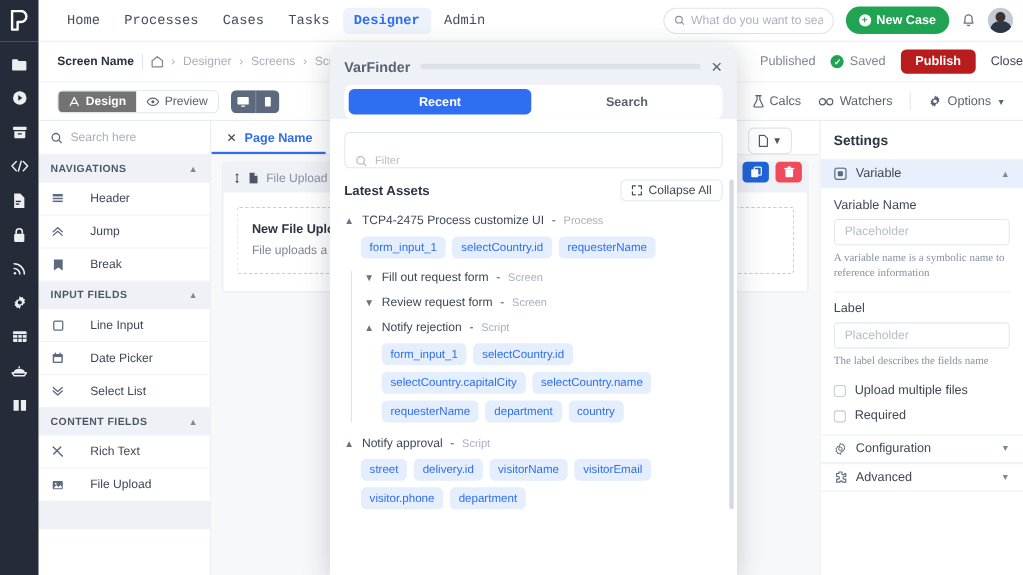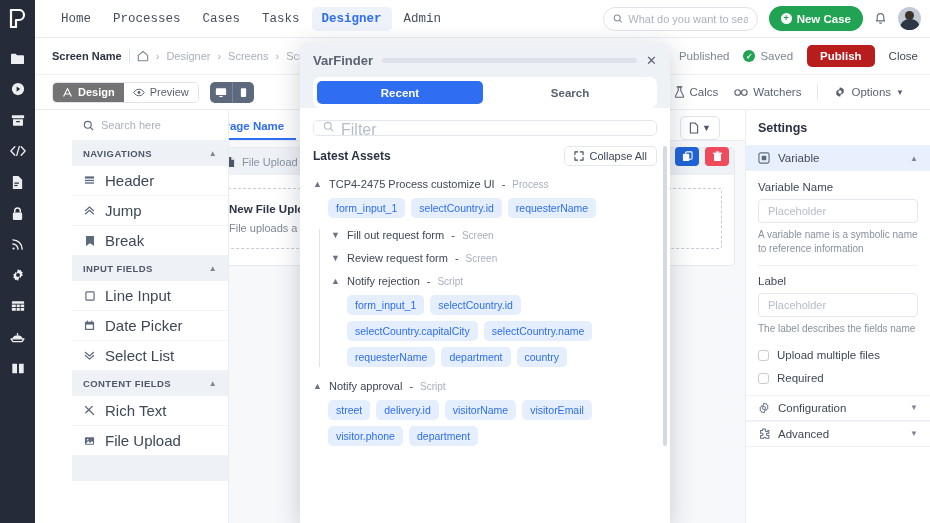--- a/index.html
+++ b/index.html
@@ -59,58 +59,58 @@
 
   
   .crumbbar {
     position:absolute; top:38px; left:35px; width:895px; height:36px; background:#fff;
     display:flex; align-items:center; padding-left:17px; gap:7px; z-index:5;
   }
   .crumb-title { font-size:11px; font-weight:bold; color:#2b3342; }
   .crumb-sep-line { width:1px; height:14px; background:#dfe4ec; }
   .crumb { font-size:11px; color:#a8b0bd; cursor:pointer; }
   .homeic { color:#7d8694; display:flex; cursor:pointer; }
-  .crumbright { margin-left:auto; display:flex; align-items:center; gap:14px; padding-right:12px; }
+  .crumbright { margin-left:auto; display:flex; align-items:center; gap:14px; padding-right:0; }
   .pubtxt { font-size:11.5px; color:#7d8694; }
   .savedwrap { display:flex; align-items:center; gap:5px; font-size:11.5px; color:#7d8694; }
   .okdot { width:12px;height:12px;border-radius:50%;background:#20a353;color:#fff;font-size:8px;display:flex;align-items:center;justify-content:center;font-weight:bold;}
   .publish-btn { background:#b91c1c; color:#fff; font-size:11.5px; font-weight:bold; border-radius:5px; padding:5px 13px; cursor:pointer;}
   .close-btn { font-size:11.5px; color:#3f4856; cursor:pointer; }
 
   
   .toolbar {
     position:absolute; top:74px; left:35px; width:895px; height:36px; background:#fff;
     border-top:1px solid #eef1f5; border-bottom:1px solid #e9edf2;
     display:flex; align-items:center; padding-left:17px; z-index:5;
   }
   .segwrap { display:flex; border-radius:5px; overflow:hidden; border:1px solid #dfe4ec; height:21px; }
   .seg { display:flex; align-items:center; gap:5px; font-size:11px; padding:0 9px; cursor:pointer; color:#5a6372; background:#fff;}
   .seg.dark { background:#737373; color:#fff; font-weight:bold; }
   .devwrap { display:flex; margin-left:11px; border-radius:5px; overflow:hidden; height:21px; }
   .dev { width:22px; height:21px; display:flex; align-items:center; justify-content:center; background:#5d6a7e; color:#fff; cursor:pointer;}
   .dev.sep { border-left:1px solid #78859a; }
-  .tbright { margin-left:auto; display:flex; align-items:center; gap:16px; padding-right:26px; font-size:11.5px; color:#5a6372; }
+  .tbright { margin-left:auto; display:flex; align-items:center; gap:16px; padding-right:16px; font-size:11.5px; color:#5a6372; }
   .tbitem { display:flex; align-items:center; gap:5px; cursor:pointer; white-space:nowrap;}
   .tbdiv { width:1px; height:16px; background:#e3e7ee; }
 
   
   .leftpanel {
     position:absolute; top:110px; left:35px; width:157px; height:413px; background:#fff;
-    border-right:1px solid #e9edf2; z-index:6; overflow:hidden;margin-left:37px;
+    border-right:1px solid #e9edf2; z-index:6; overflow:hidden;
   }
   .lp-search { height:31px; display:flex; align-items:center; gap:7px; padding:0 11px; border-bottom:1px solid #eef1f5;}
   .lp-search .ph { font-size:11px; color:#a8b0bd;}
   .lp-group {
     height:25px; background:#eef1f6; display:flex; align-items:center; padding:0 11px;
     font-size:9.5px; font-weight:bold; color:#4e5768; letter-spacing:.4px; cursor:pointer;
   }
   .lp-group .car { margin-left:auto; color:#7d8694; font-size:8px; }
   .lp-item {
-    height:30px; display:flex; align-items:center; gap:9px; padding:0 11px;
-    font-size:15px; color:#3f4856; border-bottom:1px solid #f1f3f7; cursor:pointer;
+    height:30px; display:flex; align-items:center; gap:23px; padding:0 11px;
+    font-size:11px; color:#3f4856; border-bottom:1px solid #f1f3f7; cursor:pointer;
   }
   .lp-item .ic { color:#5d6a7e; display:flex; width:13px; justify-content:center;}
 
   
   .canvas {
     position:absolute; top:110px; left:192px; width:553px; height:413px; background:#f7f8fa; z-index:4;
     overflow:hidden;
   }
   .pagetabs { height:31px; background:#fff; display:flex; align-items:flex-end; border-bottom:1px solid #e9edf2;}
   .ptab {
@@ -152,21 +152,21 @@
   }
   .st-acc.on { background:#e8f0fd; }
   .st-acc .ic { color:#5d6a7e; display:flex; }
   .st-acc .car { margin-left:auto; color:#7d8694; font-size:8px; }
   .st-body { padding:10px 12px 0 12px; }
   .fl { font-size:11.5px; color:#3f4856; margin-bottom:6px;}
   .fi {
     height:24px; border:1px solid #e3e7ee; border-radius:4px; display:flex; align-items:center;
     padding:0 9px; font-size:11px; color:#b6bdc9; background:#fff;
   }
-  .hint { font-size:10px; color:#8891a0; margin-top:5px; line-height:1.35; }
+  .hint { font-size:10px; color:#8891a0; margin-top:5px; line-height:1.35;font-family:Liberation Serif, serif; }
   .divline { height:1px; background:#eef1f5; margin:10px 0 9px 0; }
   .cbrow { display:flex; align-items:flex-end; gap:8px; margin-bottom:11px; font-size:11.5px; color:#3f4856;}
   .cb { width:11px;height:11px;border:1px solid #c6cdd8;border-radius:3px; background:#fff; cursor:pointer;}
 
   
   .modal {
     position:absolute; top:42px; left:300px; width:370px; height:481px; background:#fff;
     border-radius:8px 8px 0 0; box-shadow:0 6px 26px rgba(30,40,60,.22); z-index:50; overflow:hidden;
     display:flex; flex-direction:column;
   }
@@ -176,22 +176,22 @@
   .m-grip { flex:1; height:5px; background:#dde2ea; border-radius:3px; margin-top:1px;}
   .m-x { color:#5a6372; font-size:13px; cursor:pointer; line-height:1;}
   .m-tabs { background:#fff; border-radius:7px; margin-top:7px; padding:4px; display:flex; gap:4px; }
   .m-tab {
     flex:1; height:23px; display:flex; align-items:center; justify-content:center;
     font-size:11.5px; font-weight:bold; color:#5a6372; border-radius:5px; cursor:pointer;
   }
   .m-tab.active { background:#2f6ef0; color:#fff; }
   .m-filterwrap { padding:12px 13px 10px 13px; }
   .m-filter {
-    height:16px; border:1px solid #e3e7ee; border-radius:5px; display:flex; align-items:flex-start;
-    gap:7px; padding:0 9px; font-size:16px; color:#b6bdc9;
+    height:33px; border:1px solid #e3e7ee; border-radius:5px; display:flex; align-items:flex-end;
+    gap:7px; padding:0 9px; font-size:10px; color:#b6bdc9;
   }
   .m-body { flex:1; overflow:hidden; padding:0 13px 0 13px; position:relative;}
   .m-latestrow { display:flex; align-items:center; margin-bottom:12px;}
   .m-latest { font-size:12px; font-weight:bold; color:#2b3342; }
   .collapse {
     margin-left:auto; border:1px solid #e3e7ee; border-radius:5px; height:20px; display:flex;
     align-items:center; gap:6px; padding:0 9px; font-size:11px; color:#3f4856; cursor:pointer; background:#fff;
   }
   .nodehead { display:flex; align-items:center; gap:7px; font-size:11px; color:#3f4856; cursor:pointer; }
   .nodehead .car { color:#6b7482; font-size:9px; width:9px; display:flex; justify-content:center;}

